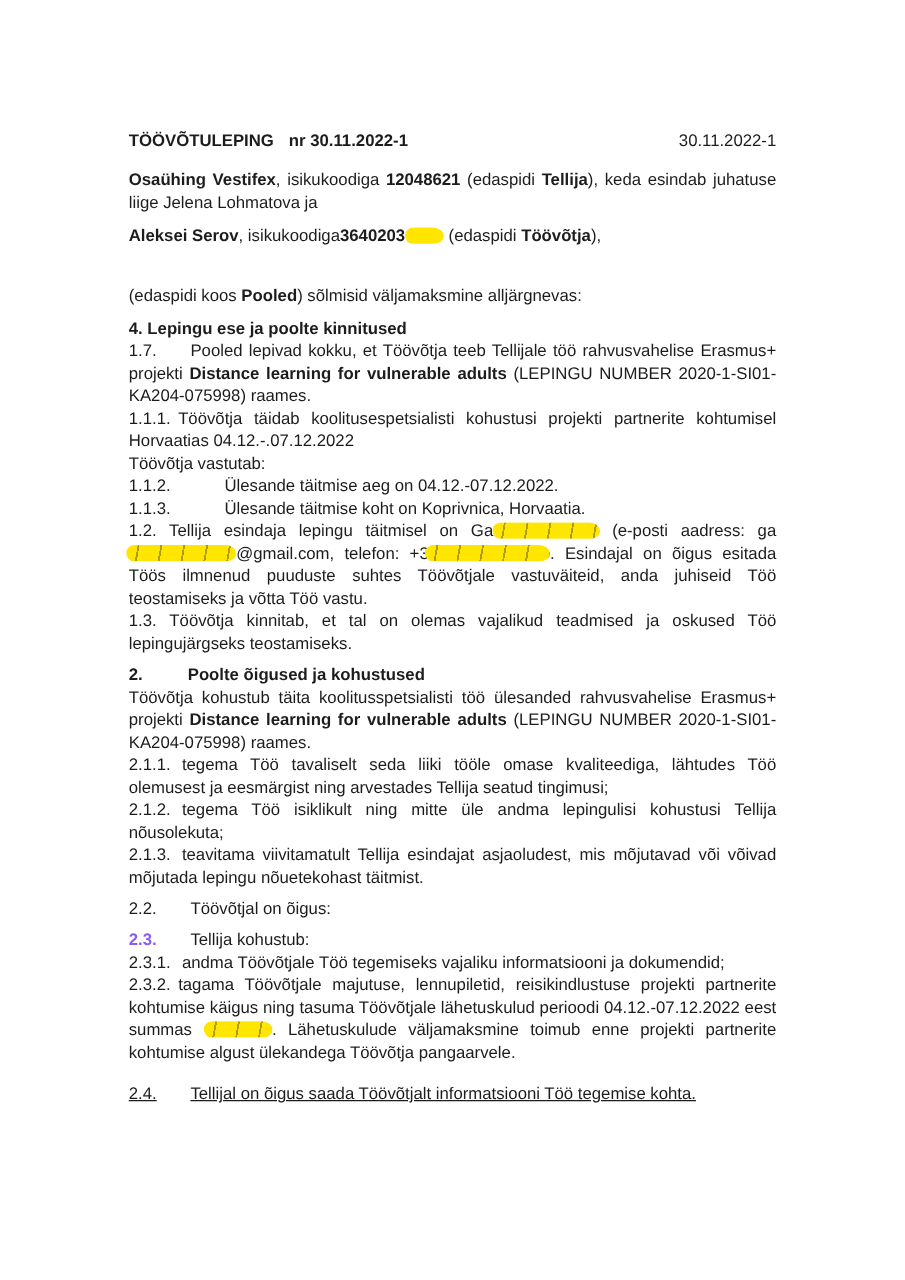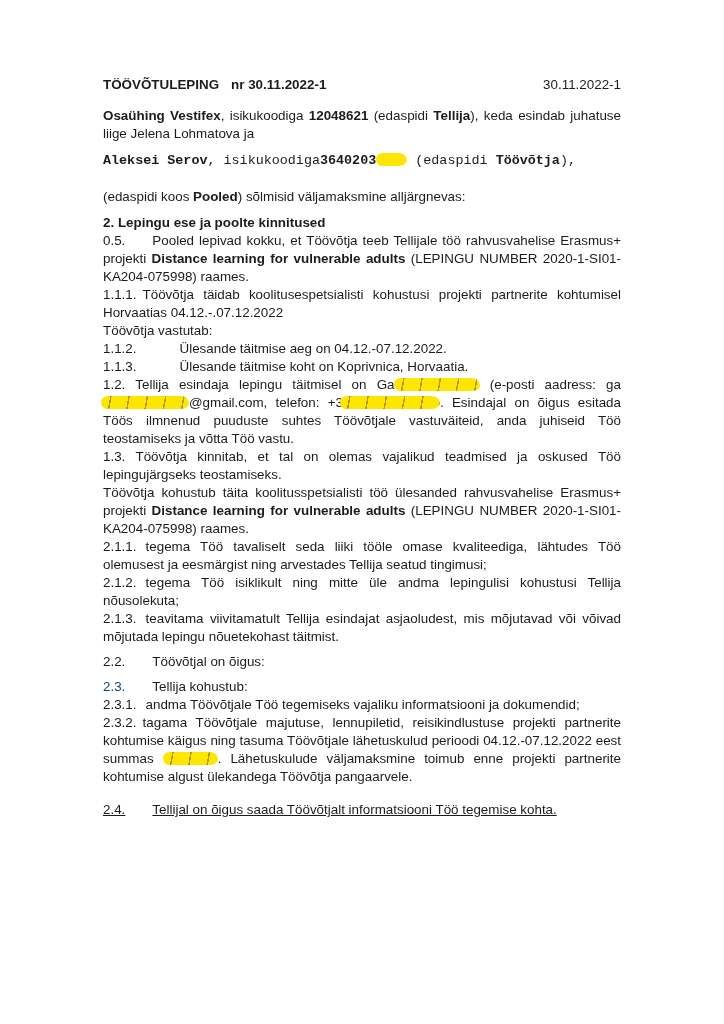--- a/index.html
+++ b/index.html
@@ -1,31 +1,31 @@
 <!DOCTYPE html>
 <html><head>
 <meta charset="utf-8">
 <style>
   html,body{margin:0;padding:0;background:#ffffff;}
   .page{
     position:relative;
     width:724px;height:1024px;box-sizing:border-box;
-    padding:76px 103px 0 103px;
+    padding:104px 103px 0 103px;
     background:#ffffff;
     font-family:"Liberation Sans","DejaVu Sans",sans-serif;
     font-size:13.4px;line-height:18px;color:#1c1c1c;
     overflow:hidden;
   }
   p{margin:0;padding:0;}
   .j{text-align:justify;}
   .b{font-weight:bold;}
-  .blue{color:#0c4a6e;}
+  .blue{color:#8b5cf6;font-weight:bold;}
   .hdr{display:flex;justify-content:space-between;align-items:flex-start;margin-bottom:13px;}
   .mb9{margin-bottom:9px;}
-  .mb18{margin-bottom:18px;font-family:Liberation Mono, monospace;}
+  .mb18{margin-bottom:30px;}
   .mb8{margin-bottom:8px;}
   .gap7{margin-top:7px;}
   .gap15{margin-top:15px;text-decoration:underline;}
   .sp{display:inline-block;height:1px;}
   .w6{width:6px;}.w9{width:9px;}.w12{width:12px;}.w27{width:27px;}.w36{width:36px;}.w43{width:43px;}
   
   .rd{
     display:inline-block;position:relative;height:13px;vertical-align:-2px;
     background:#ffe600;
     border-radius:8px 10px 9px 7px / 7px 8px 7px 8px;
@@ -55,36 +55,37 @@
     <p class="b"><span>TÖÖVÕTULEPING</span><span class="sp w12"></span><span>nr 30.11.2022-1</span></p>
     <p>30.11.2022-1</p>
   </div>
 
   <p class="j mb9"><span class="b">Osaühing Vestifex</span><span>, isikukoodiga </span><span class="b">12048621</span><span> (edaspidi </span><span class="b">Tellija</span><span>), keda esindab juhatuse liige Jelena Lohmatova ja</span></p>
 
   <p class="mb18"><span class="b">Aleksei Serov</span><span>, isikukoodiga</span><span class="b">3640203</span><span class="rd rd-code"></span><span> (edaspidi </span><span class="b">Töövõtja</span><span>),</span></p>
 
   <p class="mb8"><span>(edaspidi koos </span><span class="b">Pooled</span><span>) sõlmisid väljamaksmine alljärgnevas:</span></p>
 
-  <p class="b">2. Lepingu ese ja poolte kinnitused</p>
+  <p class="b">4. Lepingu ese ja poolte kinnitused</p>
 
-  <p class="j"><span>0.5.</span><span class="sp w27"></span><span>Pooled lepivad kokku, et Töövõtja teeb Tellijale töö rahvusvahelise Erasmus+ projekti </span><span class="b">Distance learning for vulnerable adults</span><span> (LEPINGU NUMBER 2020-1-SI01-KA204-075998) raames.</span></p>
+  <p class="j"><span>1.7.</span><span class="sp w27"></span><span>Pooled lepivad kokku, et Töövõtja teeb Tellijale töö rahvusvahelise Erasmus+ projekti </span><span class="b">Distance learning for vulnerable adults</span><span> (LEPINGU NUMBER 2020-1-SI01-KA204-075998) raames.</span></p>
 
   <p class="j"><span>1.1.1.</span><span class="sp w6"></span><span>Töövõtja täidab koolitusespetsialisti kohustusi projekti partnerite kohtumisel Horvaatias 04.12.-.07.12.2022</span></p>
 
   <p>Töövõtja vastutab:</p>
 
   <p><span>1.1.2.</span><span class="sp w43"></span><span>Ülesande täitmise aeg on 04.12.-07.12.2022.</span></p>
 
   <p><span>1.1.3.</span><span class="sp w43"></span><span>Ülesande täitmise koht on Koprivnica, Horvaatia.</span></p>
 
   <p class="j"><span>1.2. Tellija esindaja lepingu täitmisel on </span><span>Ga</span><span class="rd rd-name scribble specks"></span><span> (e-posti aadress: </span><span>ga</span><span class="rd rd-email scribble specks"></span><span>@gmail.com, telefon: +3</span><span class="rd rd-phone scribble specks"></span><span>. Esindajal on õigus esitada Töös ilmnenud puuduste suhtes Töövõtjale vastuväiteid, anda juhiseid Töö teostamiseks ja võtta Töö vastu.</span></p>
 
   <p class="j">1.3. Töövõtja kinnitab, et tal on olemas vajalikud teadmised ja oskused Töö lepingujärgseks teostamiseks.</p>
 
+  <p class="b gap7"><span>2.</span><span class="sp w36"></span><span>Poolte õigused ja kohustused</span></p>
 
   <p class="j"><span>Töövõtja kohustub täita koolitusspetsialisti töö ülesanded rahvusvahelise Erasmus+ projekti </span><span class="b">Distance learning for vulnerable adults</span><span> (LEPINGU NUMBER 2020-1-SI01-KA204-075998) raames.</span></p>
 
   <p class="j"><span>2.1.1.</span><span class="sp w9"></span><span>tegema Töö tavaliselt seda liiki tööle omase kvaliteediga, lähtudes Töö olemusest ja eesmärgist ning arvestades Tellija seatud tingimusi;</span></p>
 
   <p class="j"><span>2.1.2.</span><span class="sp w9"></span><span>tegema Töö isiklikult ning mitte üle andma lepingulisi kohustusi Tellija nõusolekuta;</span></p>
 
   <p class="j"><span>2.1.3.</span><span class="sp w9"></span><span>teavitama viivitamatult Tellija esindajat asjaoludest, mis mõjutavad või võivad mõjutada lepingu nõuetekohast täitmist.</span></p>
 
   <p class="gap7"><span>2.2.</span><span class="sp w27"></span><span>Töövõtjal on õigus:</span></p>

